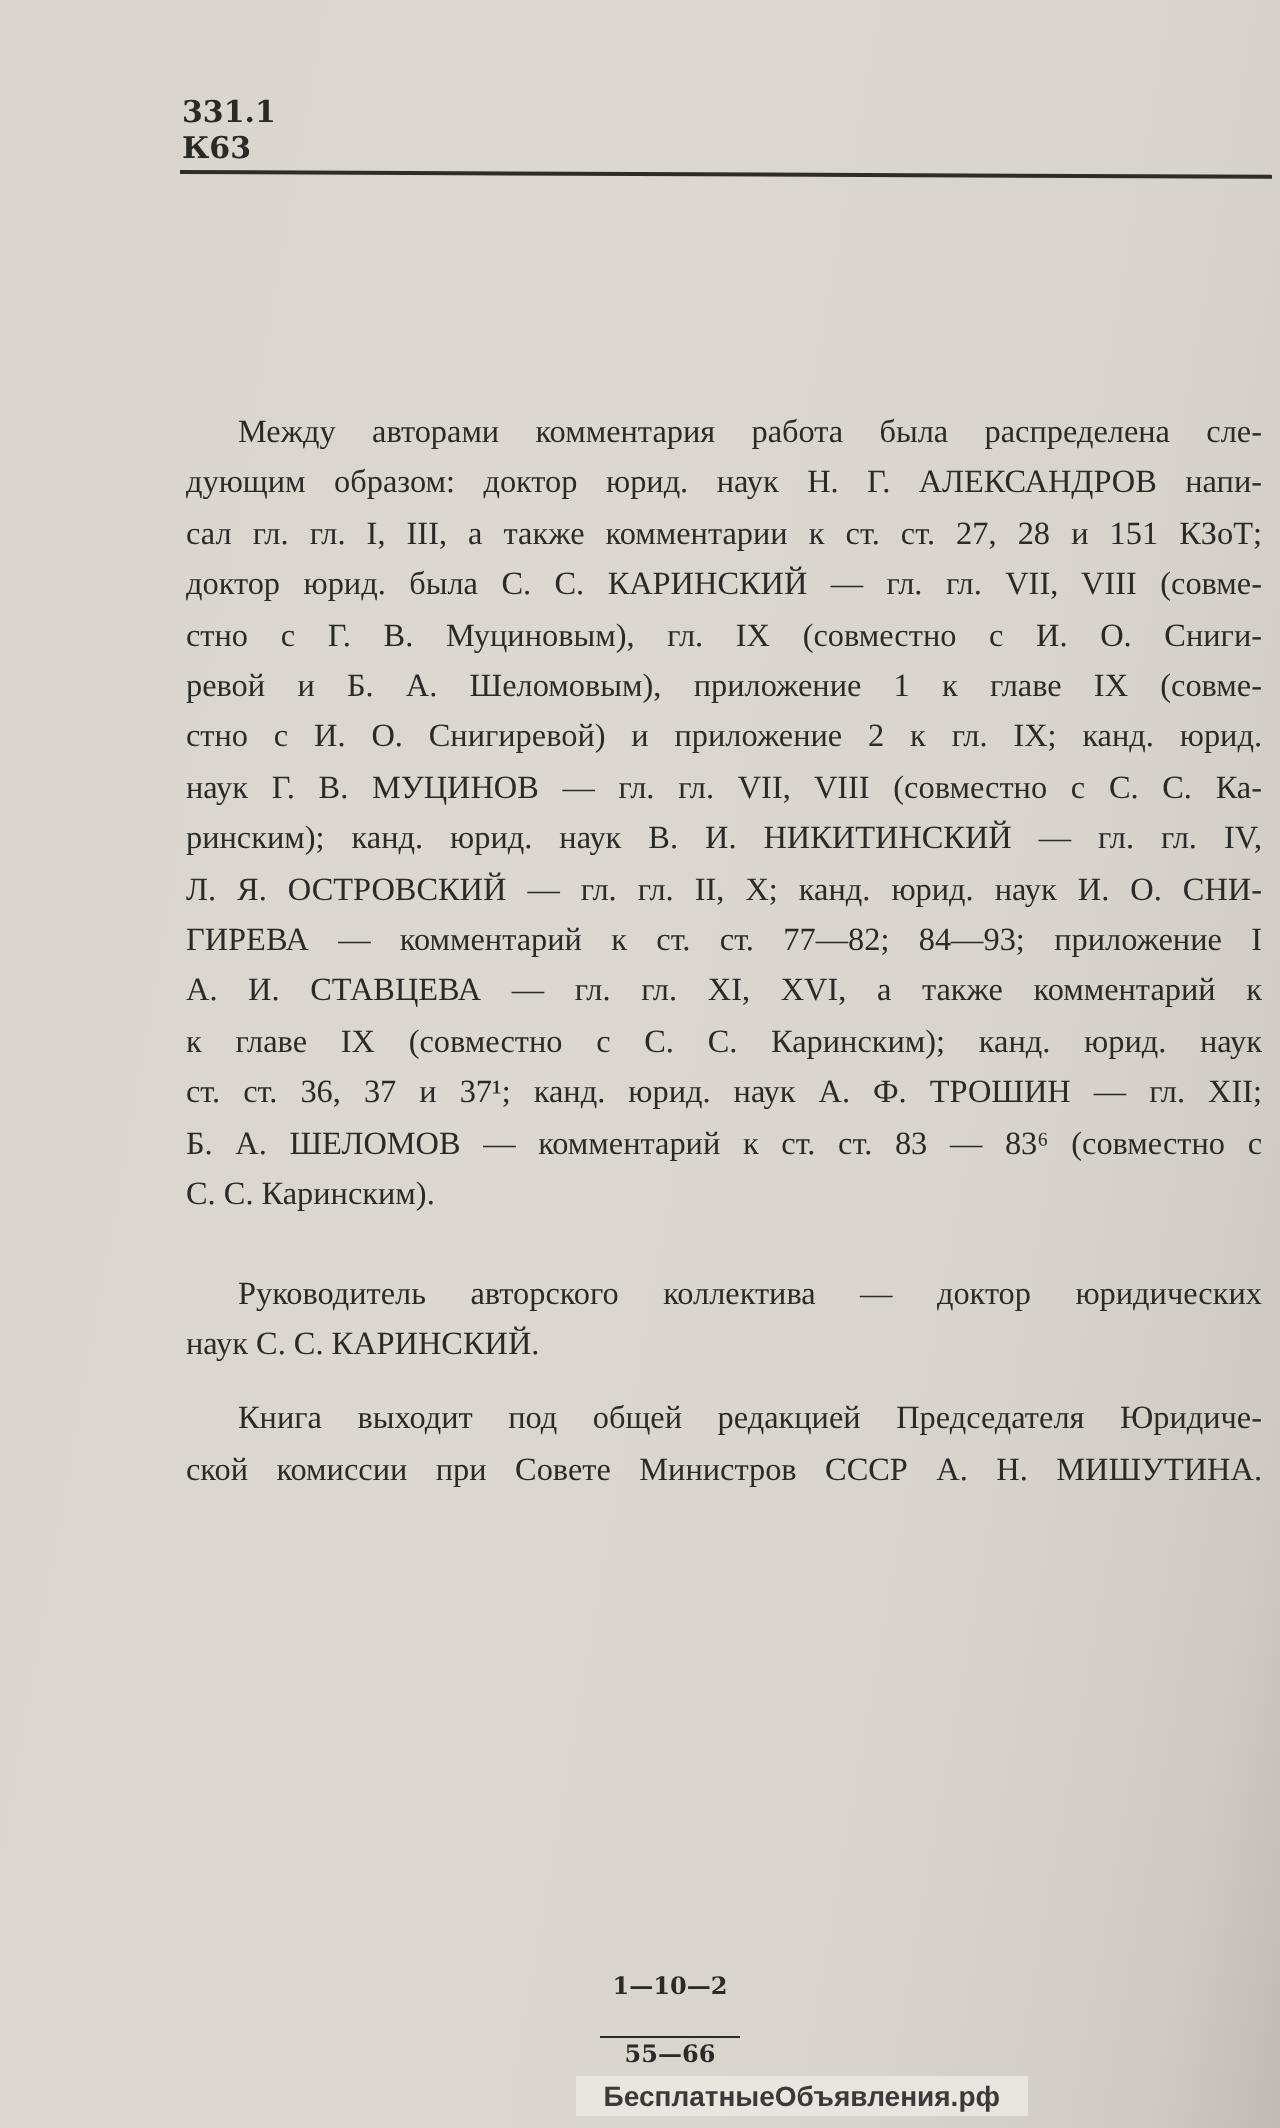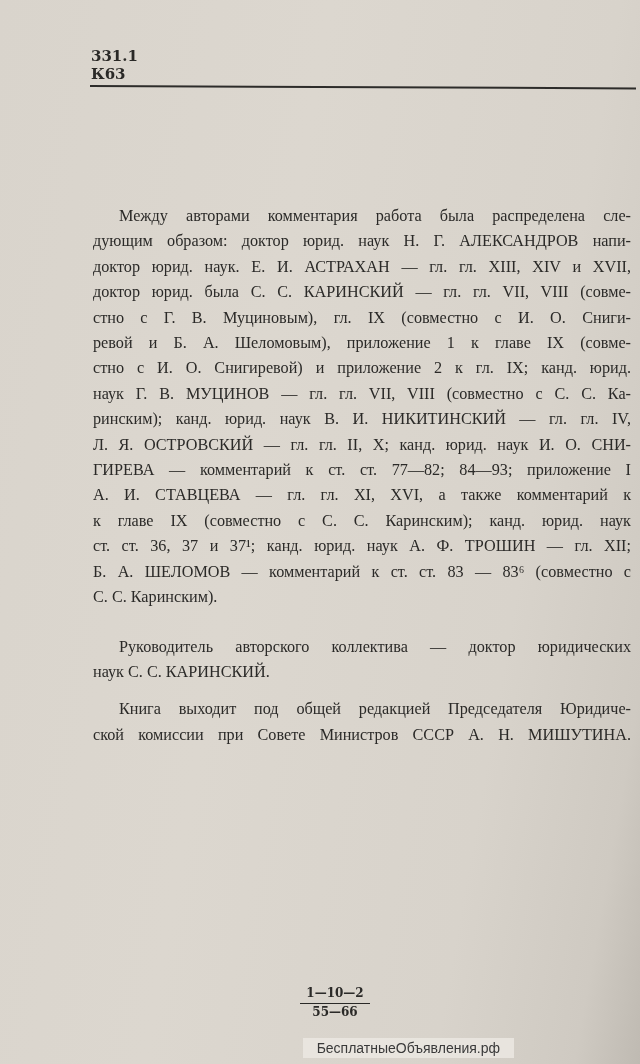--- a/index.html
+++ b/index.html
@@ -10,40 +10,40 @@
     color: #2b2a28;
   }
   .page { position: absolute; left: 0; top: 0; width: 520px; height: 1064px; }
   .classif { position: absolute; left: 91px; top: 47px; font-family: "DejaVu Serif", serif; font-weight: bold; font-size: 15px; line-height: 18px; color: #2a2927; }
   .rule { position: absolute; left: 90px; top: 85px; width: 546px; height: 0; border-top: 2px solid #2d2c2a; transform: rotate(0.25deg); transform-origin: left; }
   .text { position: absolute; left: 93px; top: 204px; width: 538px; font-size: 16.2px; line-height: 25.4px; text-align: justify; }
   .line { display: block; text-align: justify; text-align-last: justify; white-space: nowrap; }
   .line.first { padding-left: 26px; }
   .line.last { text-align-last: left; }
   .footer-code { position: absolute; left: 300px; top: 986px; font-family: "DejaVu Serif", serif; font-weight: bold; font-size: 12px; text-align: center; width: 70px; }
-  .footer-code .num { display: block; border-bottom: 1.5px solid #2a2927; padding-bottom: 3px; text-align: center; }
+  .footer-code .num { display: block; border-bottom: 1.5px solid #2a2927; padding-bottom: 18px; text-align: center; }
   .footer-code .den { display: block; padding-top: 1px; }
-  .watermark { position: absolute; right: 6px; bottom: 6px; background: rgba(235,232,226,0.85); padding: 2px 14px; font-family: "Liberation Sans", "DejaVu Sans", sans-serif; font-weight: normal; font-size: 14px; color: #3a3a3a; }
+  .watermark { position: absolute; right: 6px; bottom: 6px; background: rgba(235,232,226,0.85); padding: 2px 14px; font-family: "Liberation Sans", "DejaVu Sans", sans-serif; font-weight: bold; font-size: 14px; color: #3a3a3a; }
 </style>
 </head>
 <body>
 
 <div class="page">
 
   <div class="classif">
     <div>331.1</div>
     <div>К63</div>
   </div>
   <div class="rule"></div>
 
   <div class="text">
     <div style="margin-bottom:24px">
       <span class="line first">Между авторами комментария работа была распределена сле-</span>
       <span class="line">дующим образом: доктор юрид. наук Н. Г. АЛЕКСАНДРОВ напи-</span>
-      <span class="line">доктор юрид. наук. Е. И. АСТРАХАН — гл. гл. XIII, XIV и XVII,</span>
+      <span class="line">сал гл. гл. I, III, а также комментарии к ст. ст. 27, 28 и 151 КЗоТ;</span>
       <span class="line">доктор юрид. была С. С. КАРИНСКИЙ — гл. гл. VII, VIII (совме-</span>
       <span class="line">стно с Г. В. Муциновым), гл. IX (совместно с И. О. Сниги-</span>
       <span class="line">ревой и Б. А. Шеломовым), приложение 1 к главе IX (совме-</span>
       <span class="line">стно с И. О. Снигиревой) и приложение 2 к гл. IX; канд. юрид.</span>
       <span class="line">наук Г. В. МУЦИНОВ — гл. гл. VII, VIII (совместно с С. С. Ка-</span>
       <span class="line">ринским); канд. юрид. наук В. И. НИКИТИНСКИЙ — гл. гл. IV,</span>
       <span class="line">Л. Я. ОСТРОВСКИЙ — гл. гл. II, X; канд. юрид. наук И. О. СНИ-</span>
       <span class="line">ГИРЕВА — комментарий к ст. ст. 77—82; 84—93; приложение I</span>
       <span class="line">А. И. СТАВЦЕВА — гл. гл. XI, XVI, а также комментарий к</span>
       <span class="line">к главе IX (совместно с С. С. Каринским); канд. юрид. наук</span>

